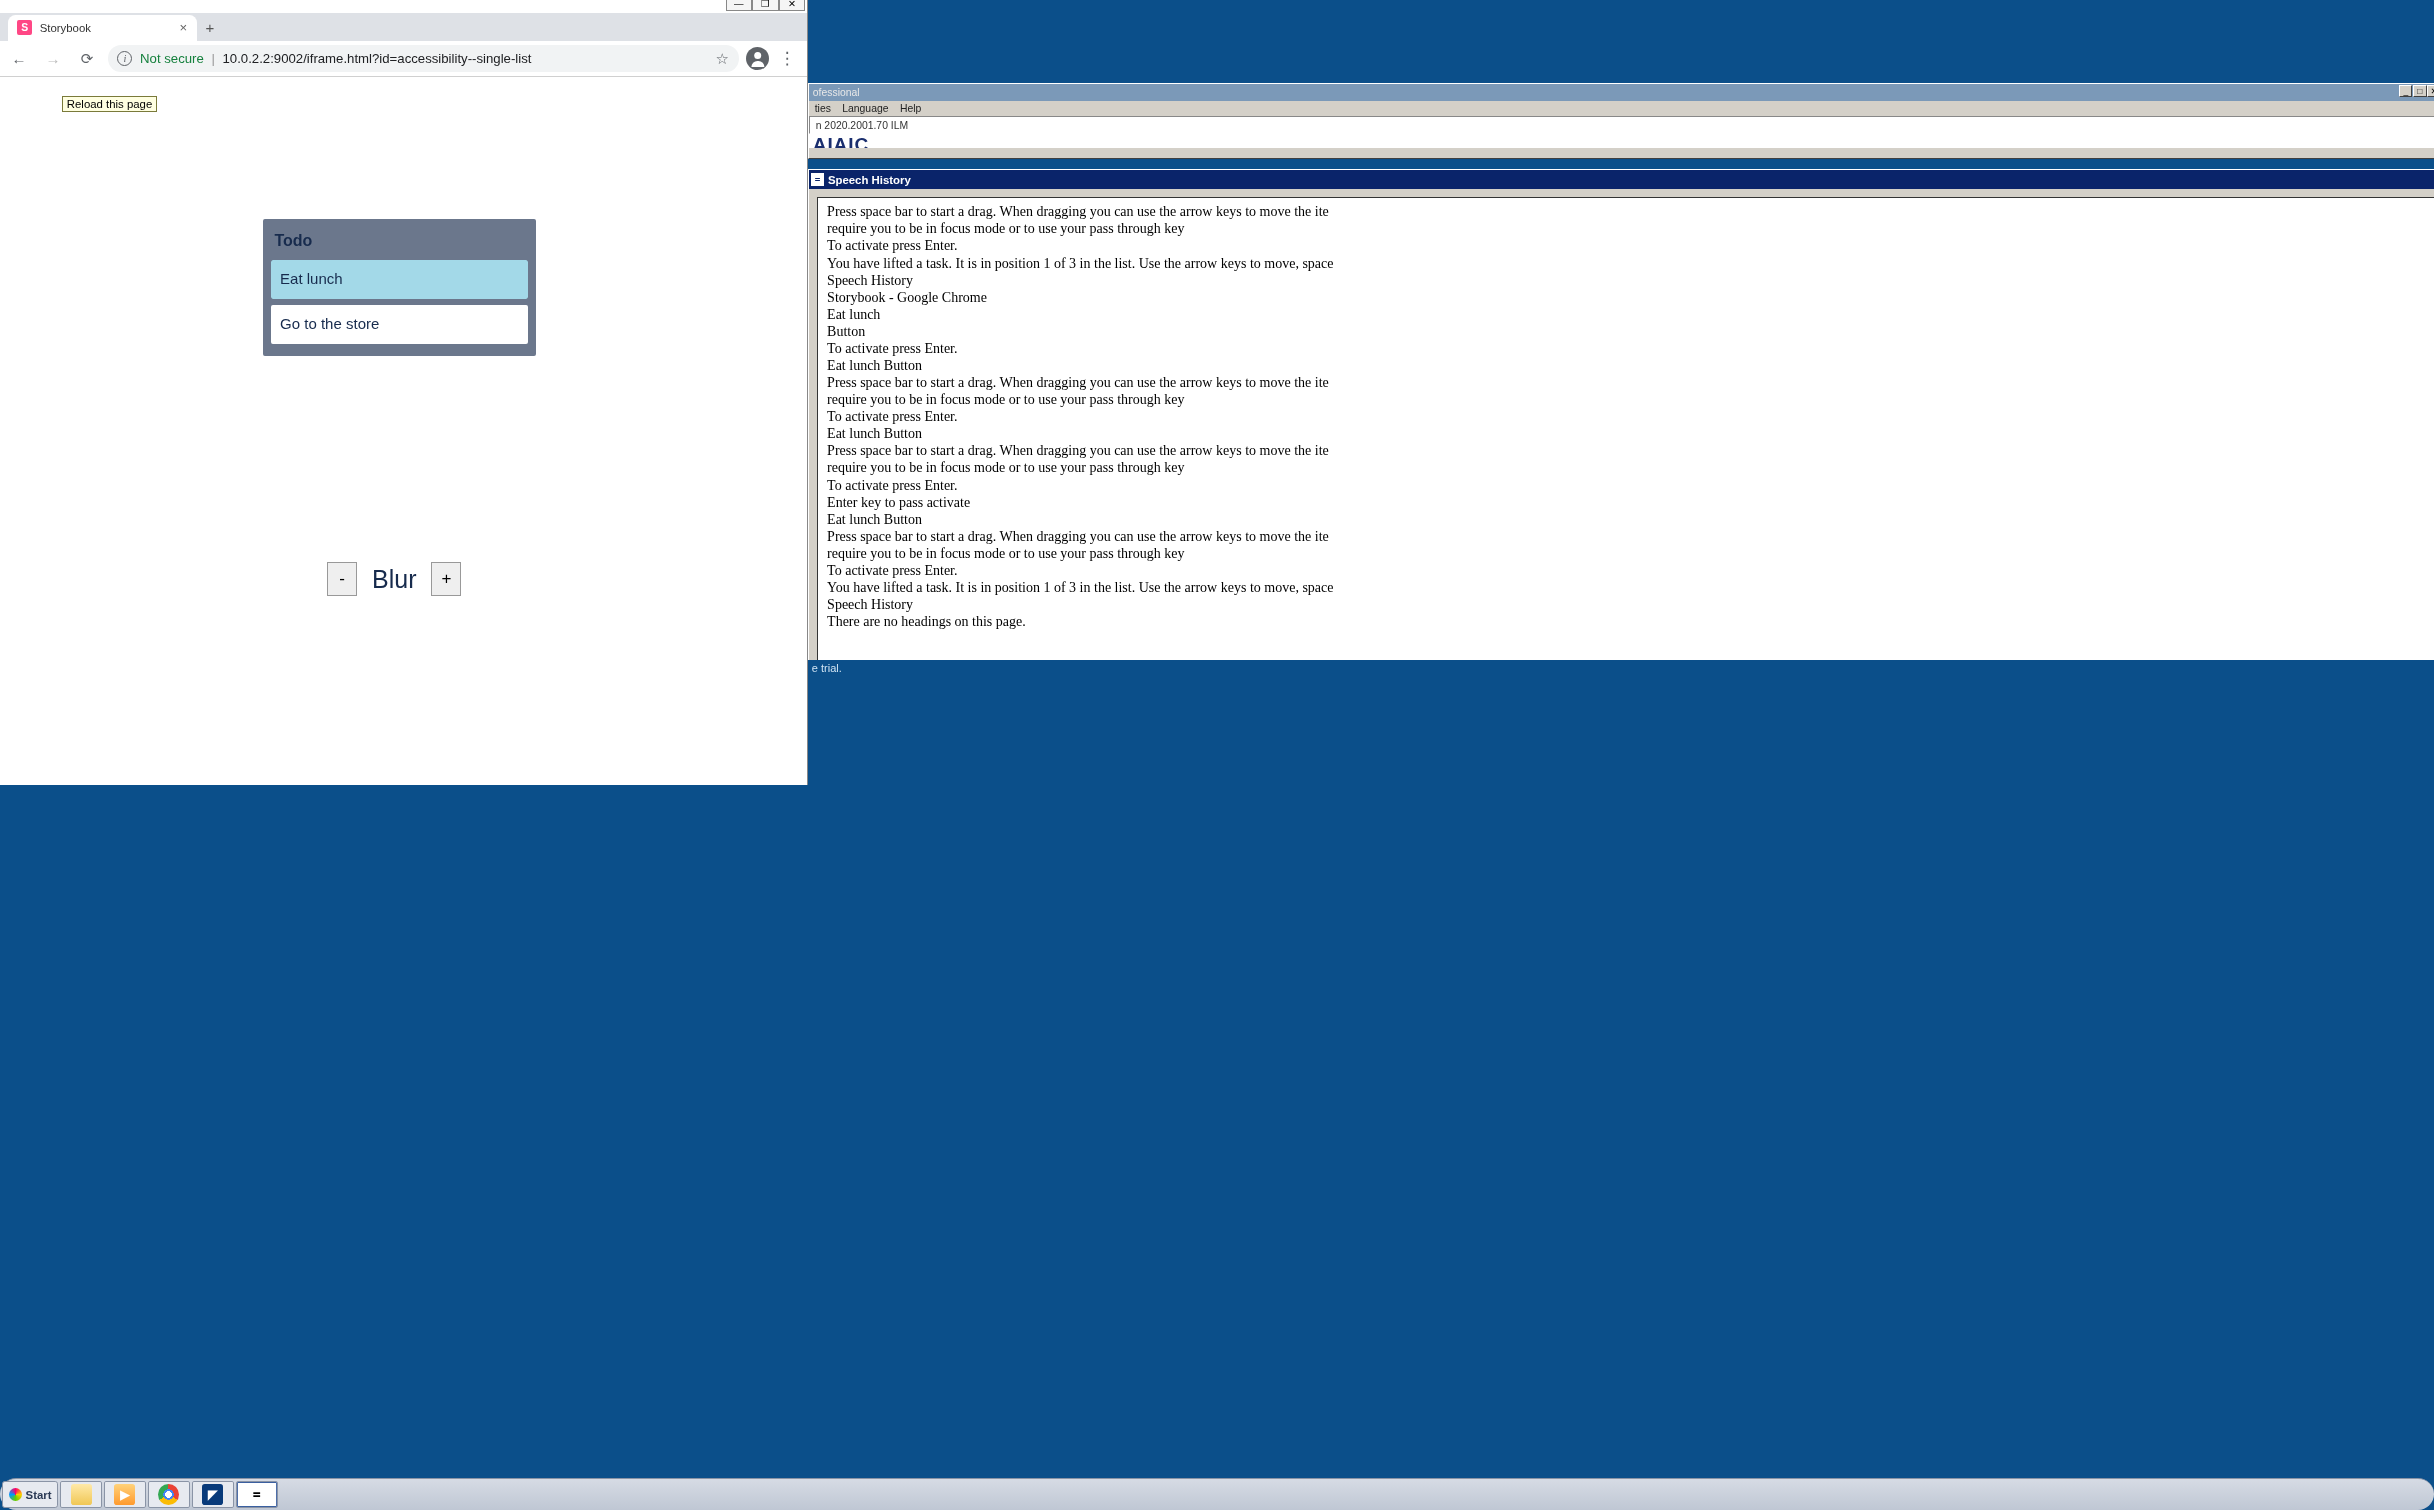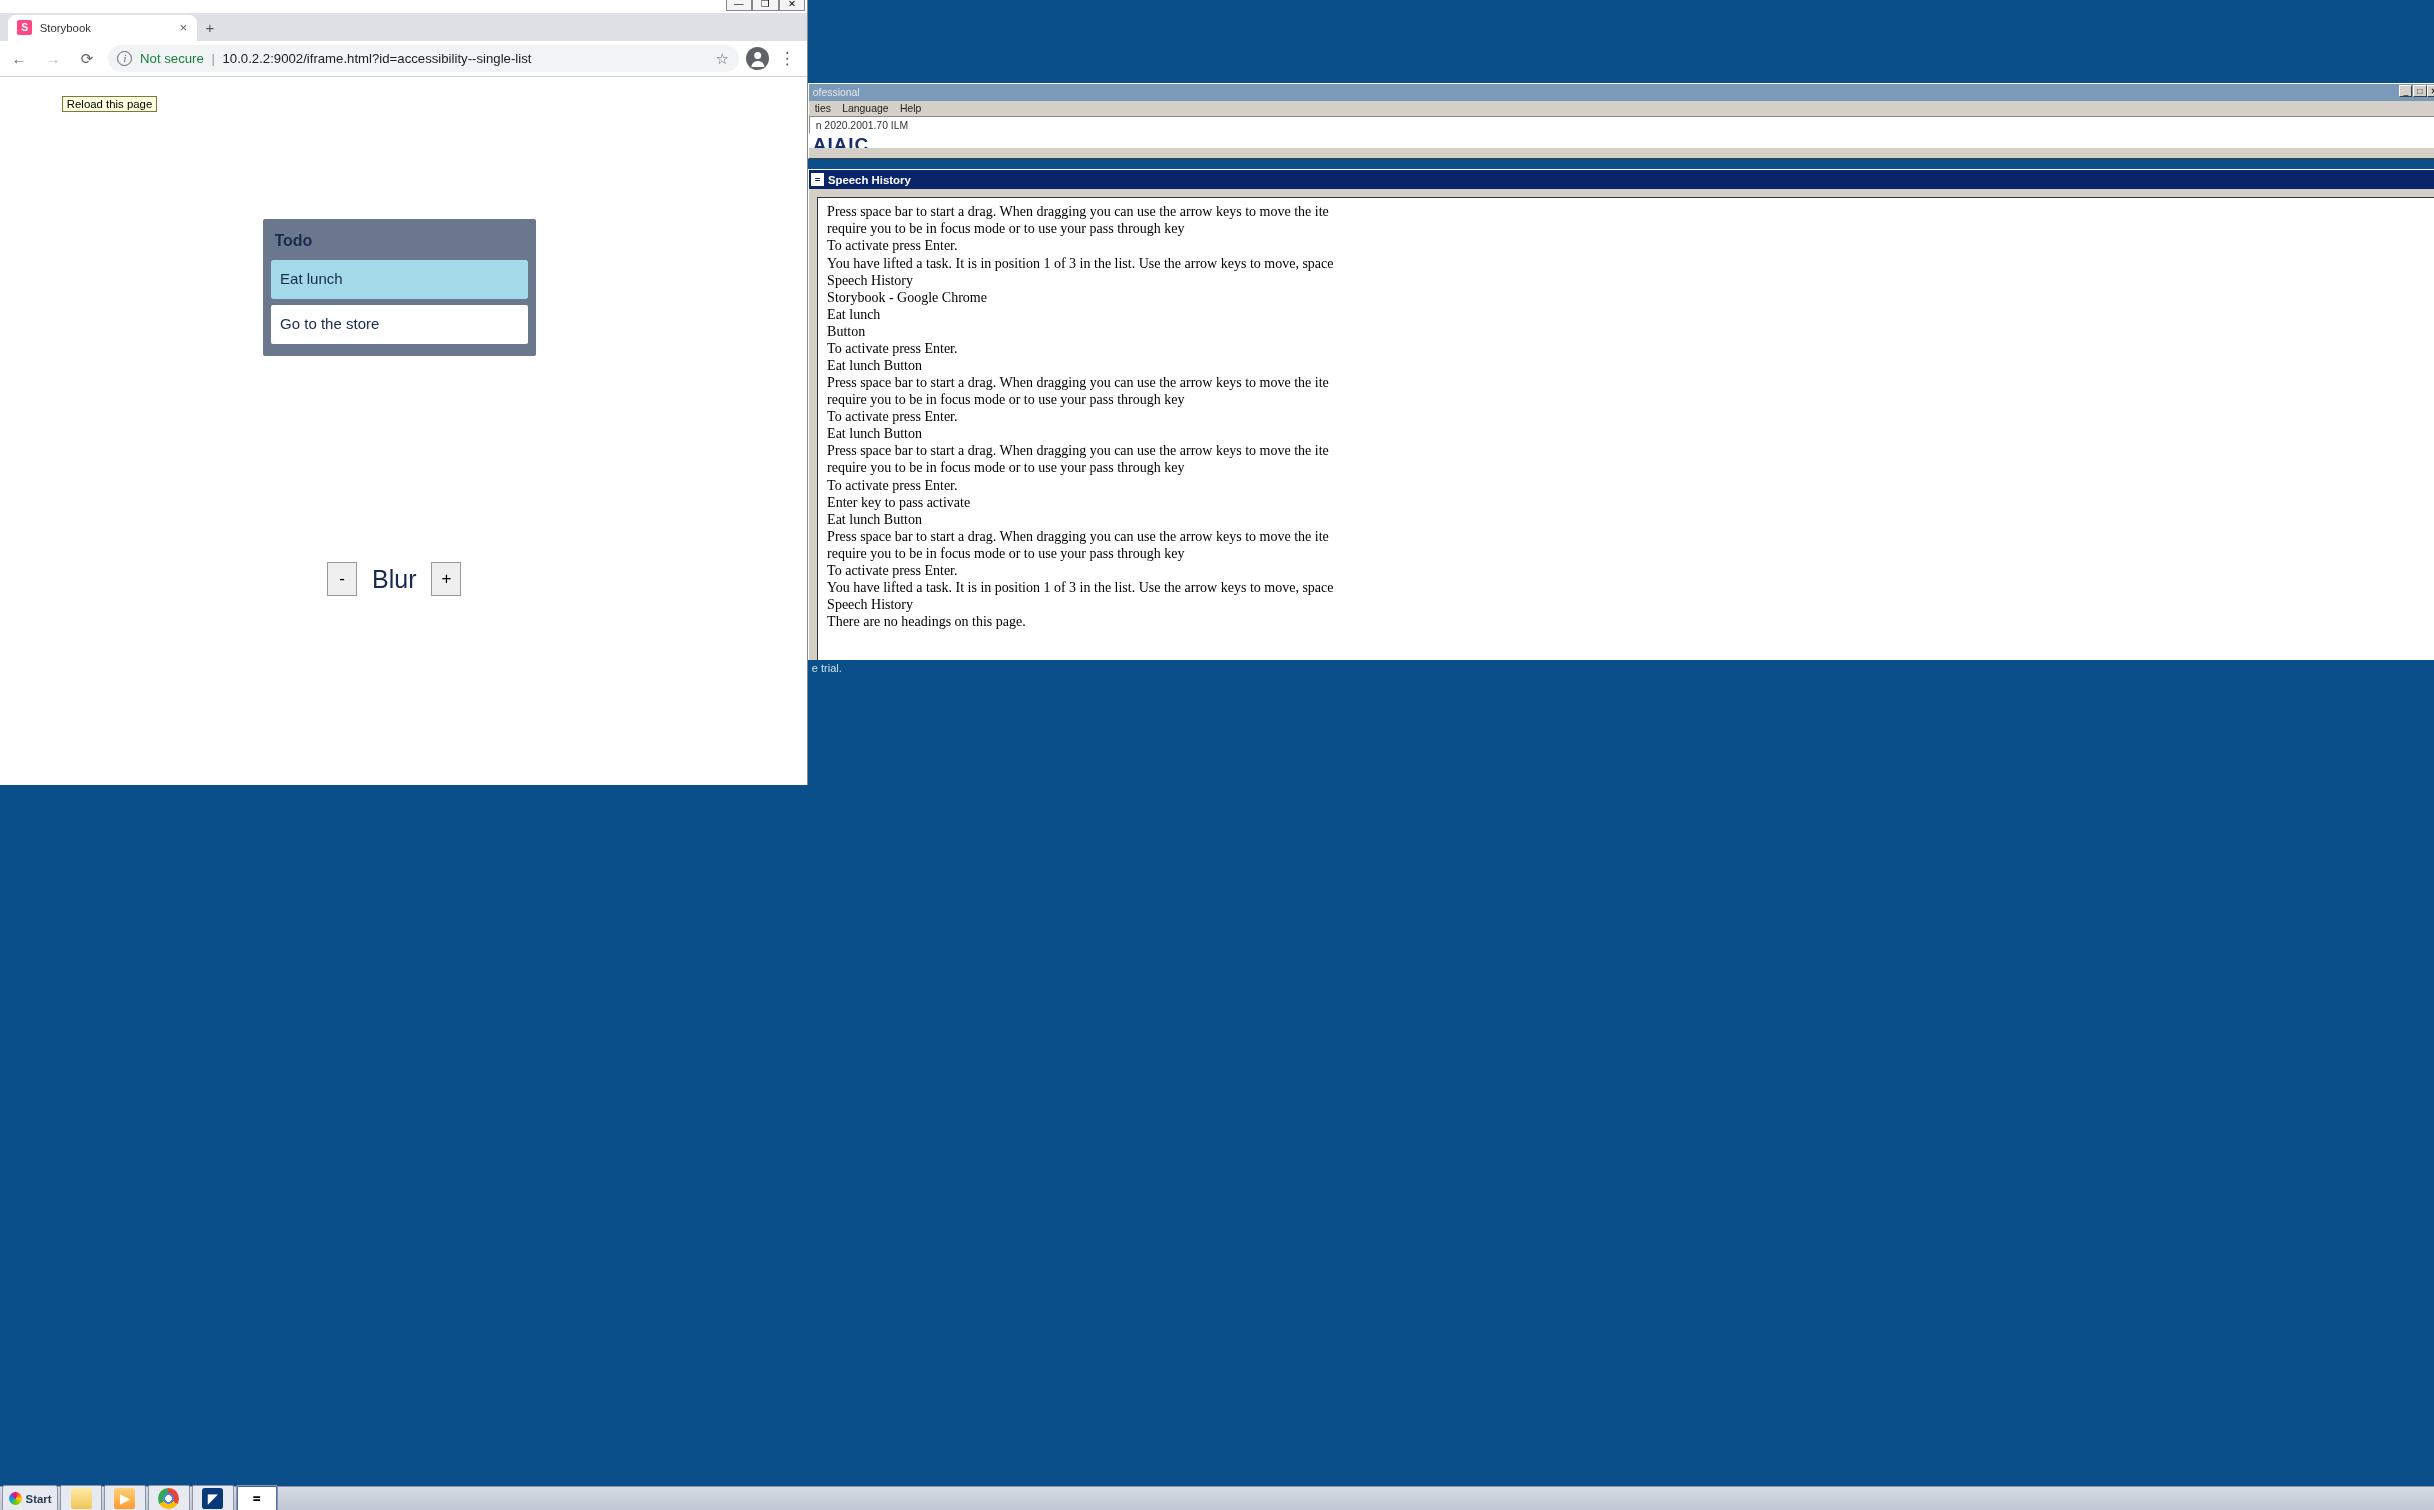--- a/index.html
+++ b/index.html
@@ -321,27 +321,28 @@
     background: #0b4f8a;
     color: #cfe3f3;
     font-size: 11px;
     padding: 1.9px 3.8px;
   }
 
   
   .taskbar {
     position: absolute;
     bottom: 0; left: 0; right: 0;
-    height: 24px;
+    height: 32px;
     background: linear-gradient(#d6dbe4, #bfc7d4);
     border-top: 0.9px solid #8a94a6;
     display: flex;
     align-items: center;
     padding: 0 1.9px;
     gap: 1.9px;
+    border-radius: 17px;
   }
   .start-btn {
     height: 26.5px;
     padding: 0 5.7px;
     background: #e7eaf0;
     border: 0.9px solid #8a94a6;
     border-radius: 2.8px;
     display:flex;align-items:center;gap:3.8px;
     font-size: 11.4px;
     font-weight: 700;

